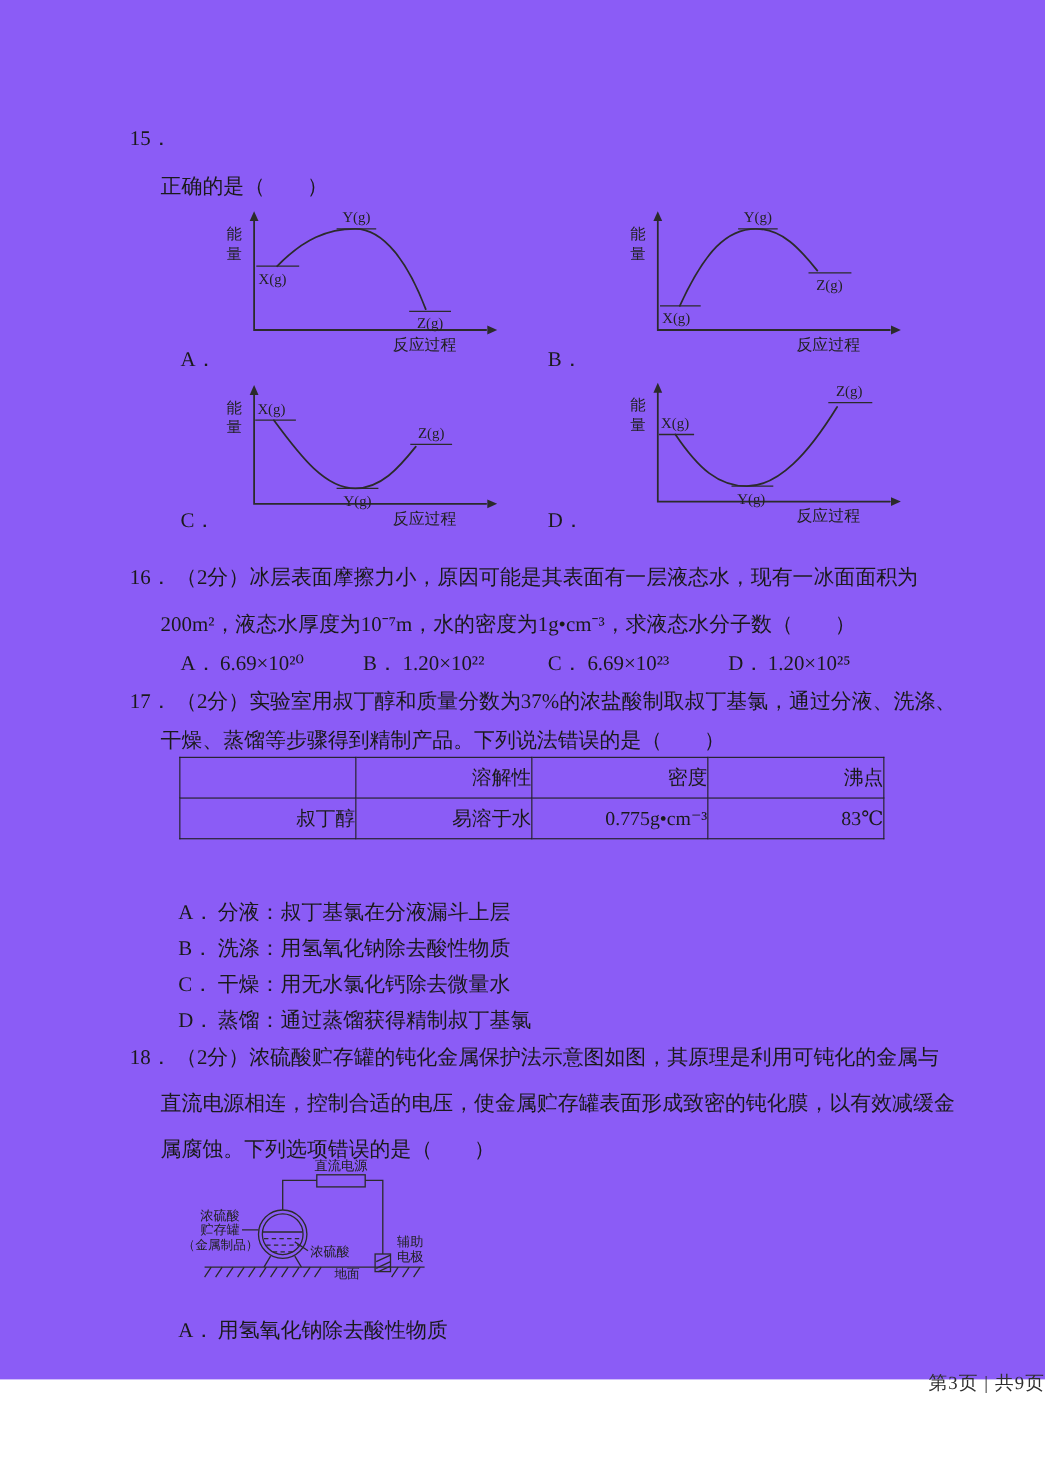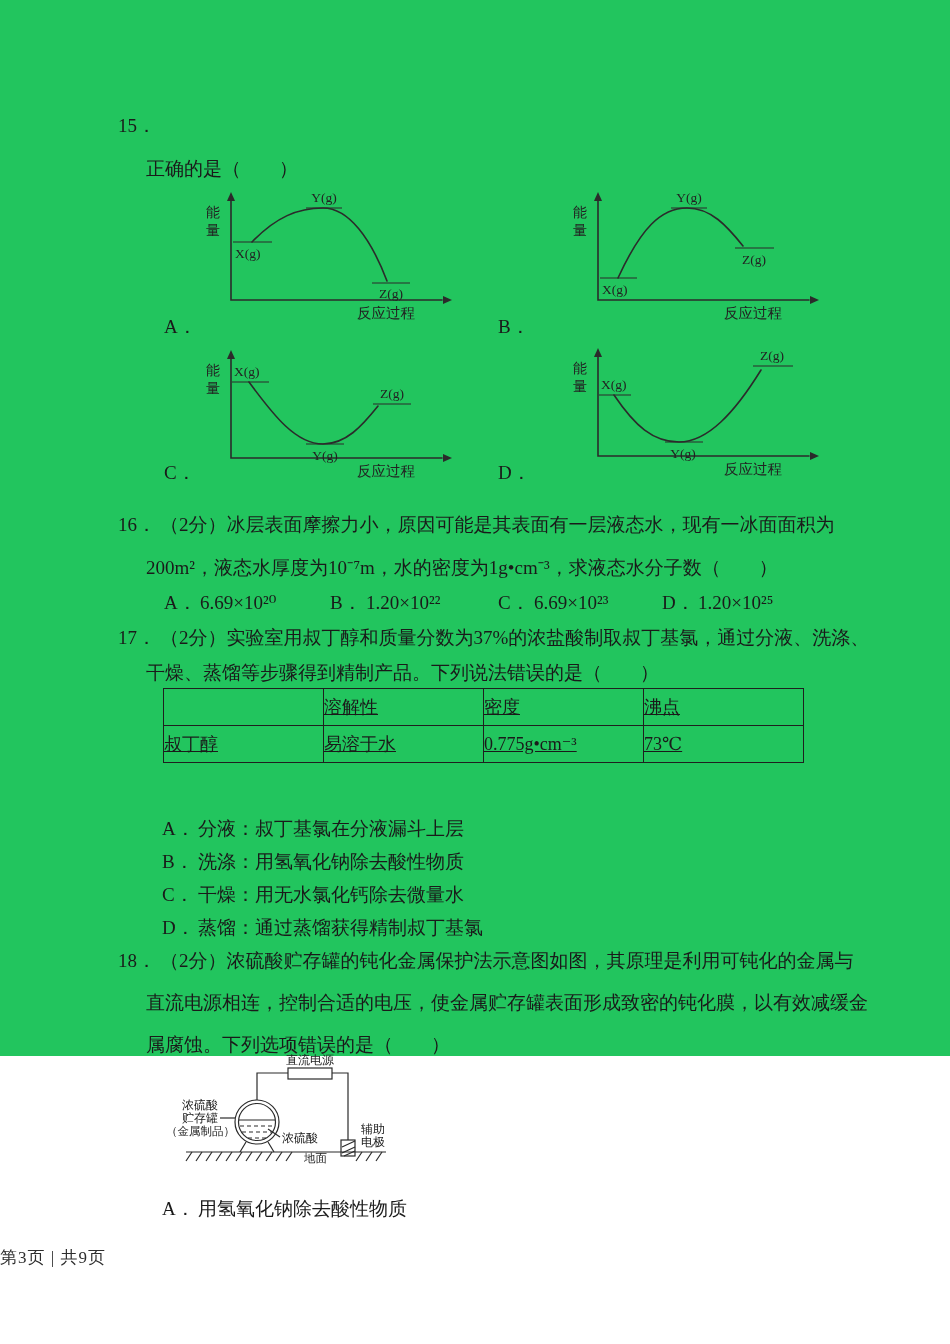--- a/index.html
+++ b/index.html
@@ -1,35 +1,35 @@
 <!DOCTYPE html>
 <html><head>
 <meta charset="utf-8">
 <style>
   html,body{margin:0;padding:0;width:950px;height:1344px;overflow:hidden;}
   body{background:#ffffff;font-family:"Liberation Serif","DejaVu Serif",serif;color:#1a1a1a;}
-  .page{position:relative;width:950px;height:1056px;background:#22c55e;}
+  .page{position:relative;width:950px;height:1254px;background:#8b5cf6;}
   .num{position:absolute;left:118px;font-size:19px;white-space:nowrap;}
   .t1{position:absolute;left:160px;font-size:19px;white-space:nowrap;}
   .t2{position:absolute;left:146px;font-size:19px;white-space:nowrap;font-family:Liberation Serif, serif;}
   .optline{position:absolute;left:162px;font-size:19px;white-space:nowrap;}
   .optline .lab{display:inline-block;min-width:36px;}
   .abcd{position:absolute;font-size:19px;}
   .diag{position:absolute;}
   .diag text{fill:#222;stroke:none;font-family:"Liberation Serif","DejaVu Serif",serif;}
   .diag .ln{stroke:#2b2b2b;stroke-width:1.6;fill:none;stroke-linecap:round;}
   .diag .thin{stroke:#2b2b2b;stroke-width:1.2;fill:none;}
   .diag .dash{stroke:#2b2b2b;stroke-width:1.1;fill:none;stroke-dasharray:4 3;}
   .diag .arr{fill:#2b2b2b;stroke:none;}
   .sp{font-size:13.5px;}
   .axl{font-size:14px;}
   .axx{font-size:14.5px;}
   .q17table{position:absolute;left:163px;top:688px;width:641px;border-collapse:collapse;table-layout:fixed;font-size:18px;}
-  .q17table td{border:1.6px solid #1f1f1f;text-align:left;vertical-align:middle;height:36px;padding:0;text-decoration:underline;}
-  .footer{position:absolute;top:1246px;left:0;width:100%;text-align:left;font-size:17px;color:#2e2e2e;letter-spacing:1px;}
+  .q17table td{border:1.6px solid #1f1f1f;text-align:right;vertical-align:middle;height:36px;padding:0;}
+  .footer{position:absolute;top:1246px;left:0;width:100%;text-align:right;font-size:17px;color:#2e2e2e;letter-spacing:1px;}
   .d18 text{font-size:12px;}
   .d18 .small{font-size:11.5px;}
 </style>
 </head>
 <body>
 
 <div class="page">
 
   <span class="num" style="top:113px">15．</span>
   <span class="t2" style="top:156px">正确的是（　　）</span>
@@ -118,21 +118,21 @@
         <tr>
       <td></td>
       <td>溶解性</td>
       <td>密度</td>
       <td>沸点</td>
     </tr>
     <tr>
       <td>叔丁醇</td>
       <td>易溶于水</td>
       <td>0.775g•cm⁻³</td>
-      <td>73℃</td>
+      <td>83℃</td>
     </tr>
   </tbody>
     </table>
 
   <span class="optline" style="top:816px"><span class="lab">A．</span><span>分液：叔丁基氯在分液漏斗上层</span></span>
   <span class="optline" style="top:849px"><span class="lab">B．</span><span>洗涤：用氢氧化钠除去酸性物质</span></span>
   <span class="optline" style="top:915px"><span class="lab">D．</span><span>蒸馏：通过蒸馏获得精制叔丁基氯</span></span>
   <span class="optline" style="top:882px"><span class="lab">C．</span><span>干燥：用无水氯化钙除去微量水</span></span>
 
   <span class="num" style="top:948px">18．</span>

